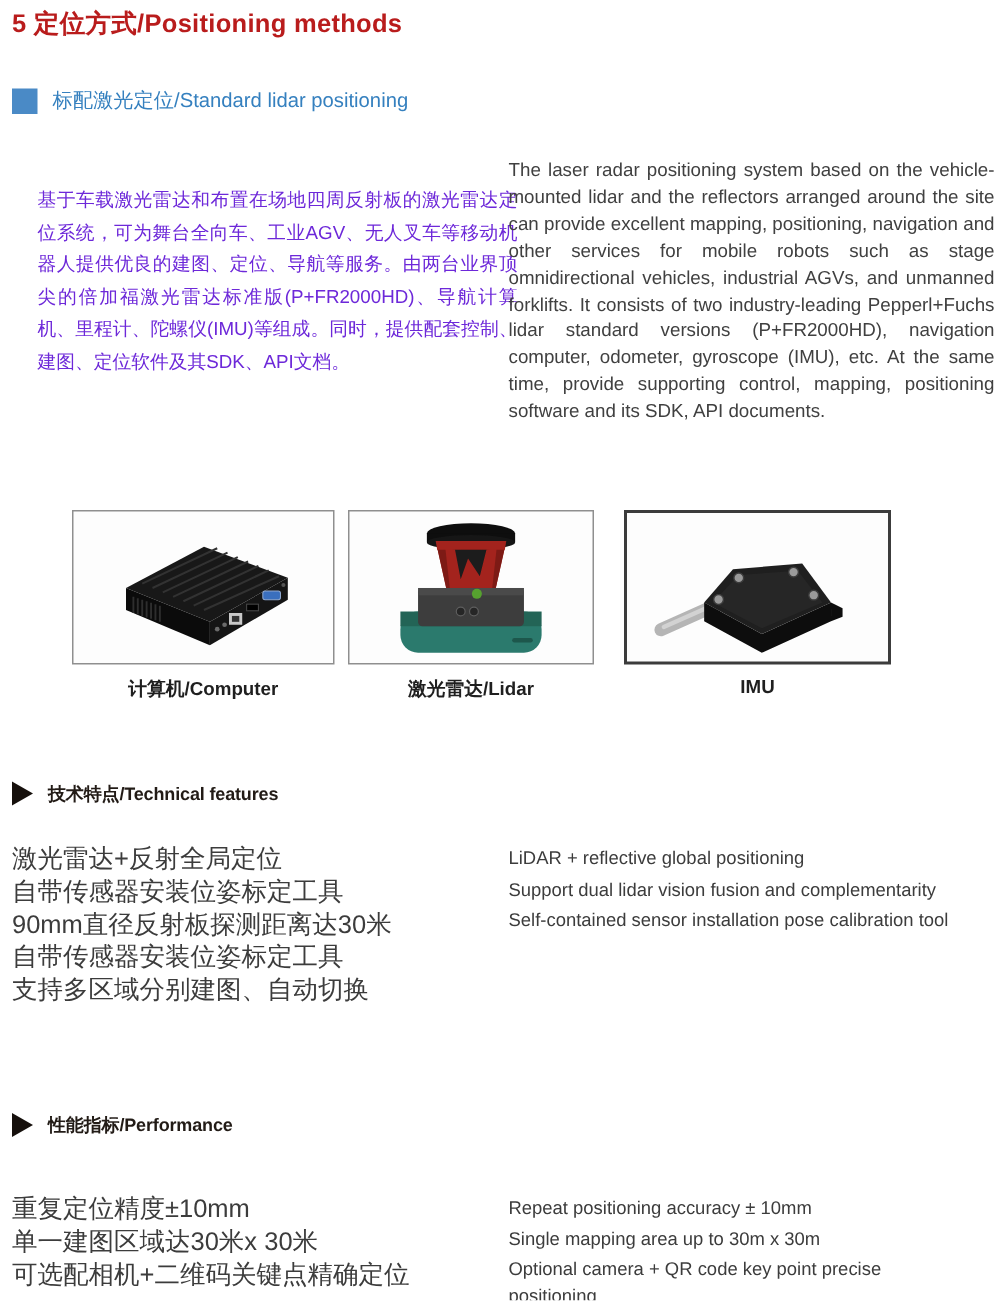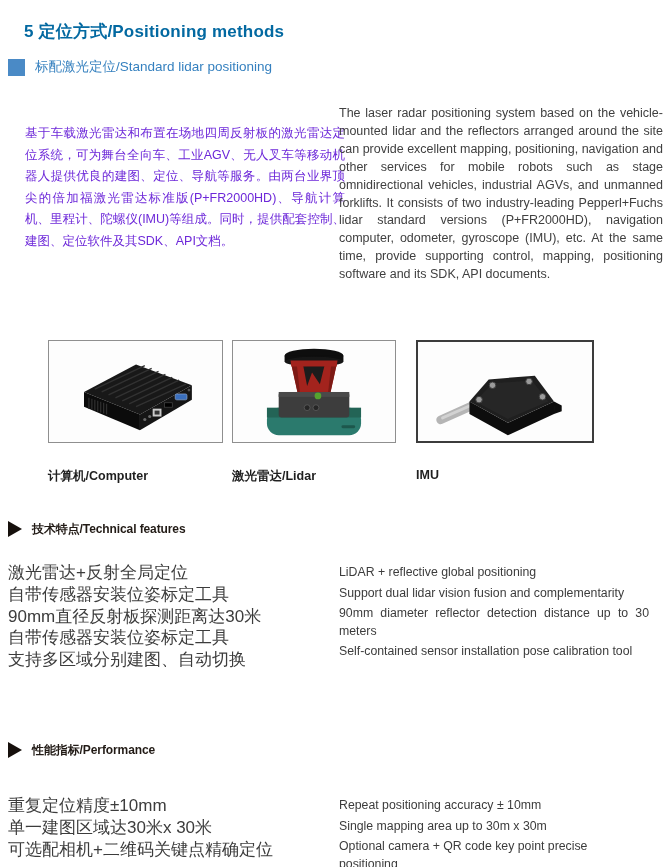--- a/index.html
+++ b/index.html
@@ -1,22 +1,22 @@
 <!DOCTYPE html>
 <html><head>
 <meta charset="utf-8">
 <style>
   html,body { margin:0; padding:0; background:#ffffff; }
   .page {
     position:relative; width:671px; height:867px; background:#ffffff; overflow:hidden;
     font-family:"Liberation Sans","DejaVu Sans",sans-serif;
   }
   .title {
-    position:absolute; left:8px; top:4px; margin:16px;
-    font-size:17px; font-weight:bold; color:#0369a1; letter-spacing:0.2px;
+    position:absolute; left:8px; top:4px; margin:0;
+    font-size:17px; font-weight:bold; color:#b91c1c; letter-spacing:0.2px;
   }
   .subheading { position:absolute; left:8px; top:58px; display:flex; align-items:flex-end; gap:10px; }
   .sq { width:17px; height:17px; background:#4a8ac6; flex:0 0 auto; }
   .subheading-text { font-size:13.5px; color:#3580bf; }
 
   .intro-cn {
     position:absolute; left:8px; top:106px; width:320px; margin:17px;
     font-size:12.5px; line-height:21.6px; color:#6d28d9; text-align:justify;
   }
   .intro-en {
@@ -24,21 +24,21 @@
     font-size:12.5px; line-height:17.9px; color:#404040; text-align:justify;
   }
 
   .fig { position:absolute; top:340px; margin:0; }
   .fig1 { left:48px;  width:175px; }
   .fig2 { left:232px; width:164px; }
   .fig3 { left:416px; width:178px; }
   .imgbox { height:103px; border:1px solid #8f8f8f; background:#fdfdfd; box-sizing:border-box; overflow:hidden; }
   .fig3 .imgbox { border:2px solid #3c3c3c; }
   .imgbox svg { display:block; width:100%; height:100%; }
-  figcaption { margin-top:25px; text-align:left; font-size:12.5px; font-weight:600; color:#1f1f1f; }
+  figcaption { margin-top:8px; text-align:center; font-size:12.5px; font-weight:600; color:#1f1f1f; }
 
   .sec-head {
     position:absolute; left:8px; display:flex; align-items:flex-start; gap:10px;
     font-size:12px; font-weight:700; color:#221b16; letter-spacing:-0.1px;
   }
   .sec-head-1 { top:521px; }
   .sec-head-2 { top:742px; }
   .tri {
     width:0; height:0; flex:0 0 auto;
     border-top:8.5px solid transparent; border-bottom:8.5px solid transparent;
@@ -144,21 +144,20 @@
     <li>激光雷达+反射全局定位</li>
     <li>自带传感器安装位姿标定工具</li>
     <li>90mm直径反射板探测距离达30米</li>
     <li>自带传感器安装位姿标定工具</li>
     <li>支持多区域分别建图、自动切换</li>
   </ul>
 
   <ul class="list en-list feat-en">
     <li>LiDAR + reflective global positioning</li>
     <li>Support dual lidar vision fusion and complementarity</li>
-    <li>90mm diameter reflector detection distance up to 30 meters</li>
     <li>Self-contained sensor installation pose calibration tool</li>
   </ul>
 
   <div class="sec-head sec-head-2">
     <span class="tri"></span>
     <span>性能指标/Performance</span>
   </div>
 
   <ul class="list cn-list perf-cn">
     <li>重复定位精度±10mm</li>

